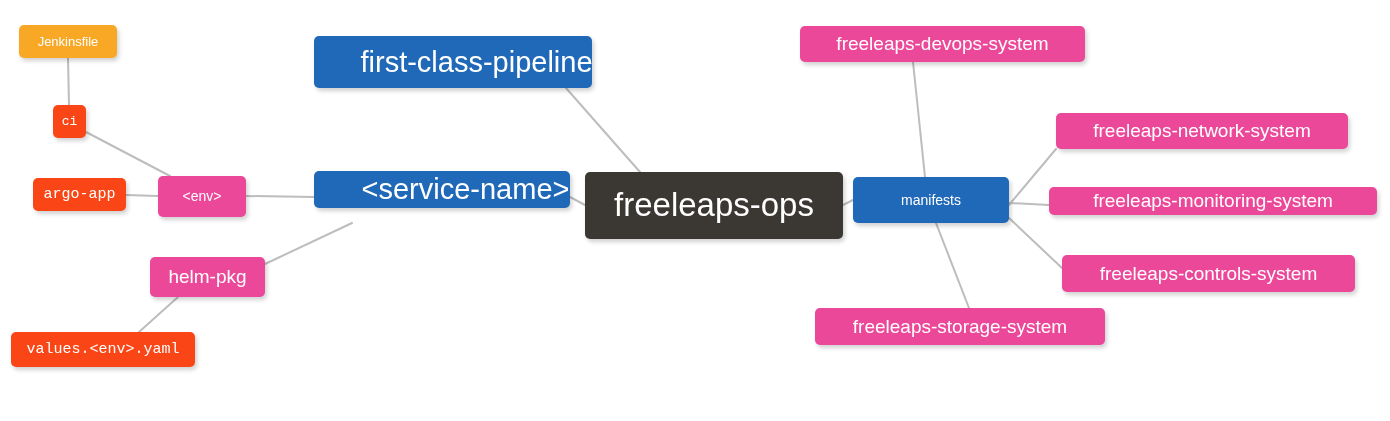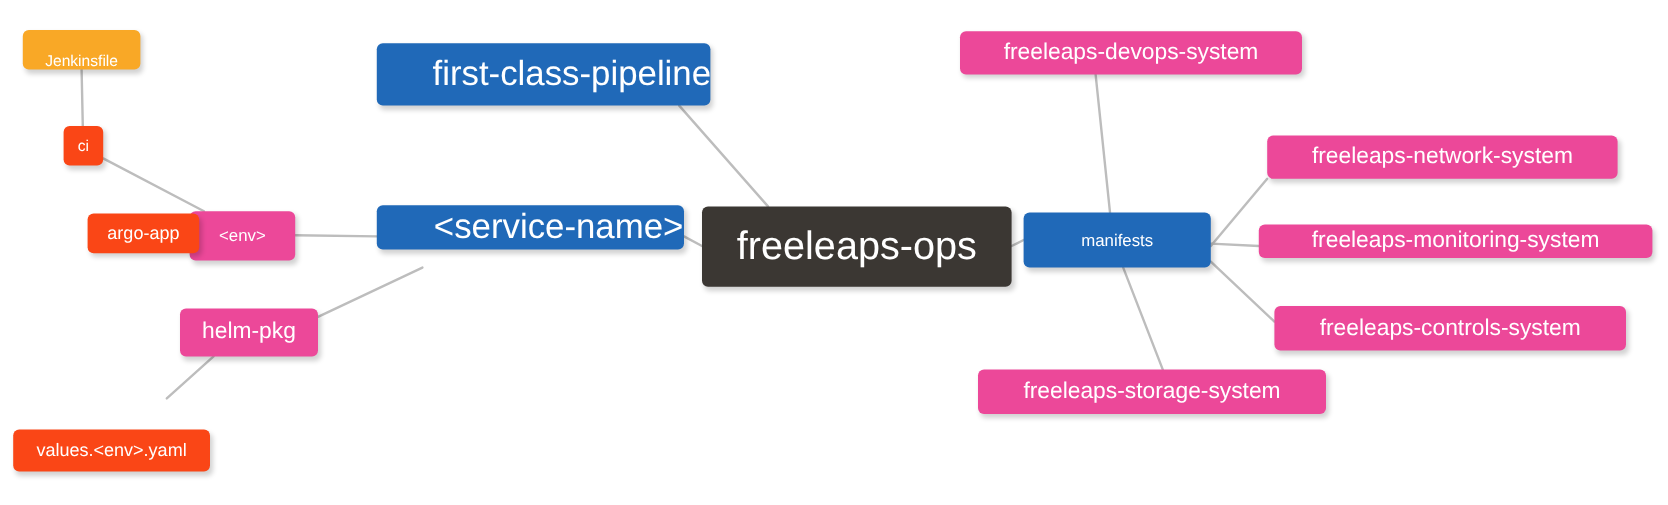--- a/index.html
+++ b/index.html
@@ -42,22 +42,22 @@
     user-select: none;
   }
   .node-label {
     display: block;
     padding: 0 2px;
   }
   
   .c-root   { background: #3b3733; }
   .c-blue   { background: #2069b8; }
   .c-green  { background: #ec4899; }
-  .c-orange { background: #f9a826; align-items: flex-end; }
-  .c-red    { background: #fa4616; }
+  .c-orange { background: #f9a826; }
+  .c-red    { background: #fa4616; font-family: Liberation Mono, monospace; }
 
   
   .s-root   { font-size: 33px; }
   .s-l1     { font-size: 29px; padding-left: 47px; }
   .s-l2     { font-size: 14px; }
   .s-l3     { font-size: 19px; }
   .s-l4     { font-size: 15px; }
   .s-l5     { font-size: 13px; }
 </style>
 </head>
@@ -98,24 +98,24 @@
       </div>
       <div class="node c-green s-l3" style="left: 150px; top: 257px; width: 115px; height: 40px;">
         <span class="node-label">helm-pkg</span>
       </div>
       <div class="node c-orange s-l5" style="left: 19px; top: 25px; width: 98px; height: 33px;">
         <span class="node-label">Jenkinsfile</span>
       </div>
       <div class="node c-red s-l5" style="left: 53px; top: 105px; width: 33px; height: 33px;">
         <span class="node-label">ci</span>
       </div>
-      <div class="node c-red s-l4" style="left: 33px; top: 178px; width: 93px; height: 33px; margin-left: 40px;">
+      <div class="node c-red s-l4" style="left: 33px; top: 178px; width: 93px; height: 33px;">
         <span class="node-label">argo-app</span>
       </div>
-      <div class="node c-red s-l4" style="left: 11px; top: 332px; width: 164px; height: 35px; margin-top: 26px;">
+      <div class="node c-red s-l4" style="left: 11px; top: 332px; width: 184px; height: 35px;">
         <span class="node-label">values.&lt;env&gt;.yaml</span>
       </div>
       <div class="node c-green s-l3" style="left: 800px; top: 26px; width: 285px; height: 36px;">
         <span class="node-label">freeleaps-devops-system</span>
       </div>
       <div class="node c-green s-l3" style="left: 1056px; top: 113px; width: 292px; height: 36px; justify-content: center;">
         <span class="node-label">freeleaps-network-system</span>
       </div>
       <div class="node c-green s-l3" style="left: 1049px; top: 187px; width: 328px; height: 28px;">
         <span class="node-label">freeleaps-monitoring-system</span>

